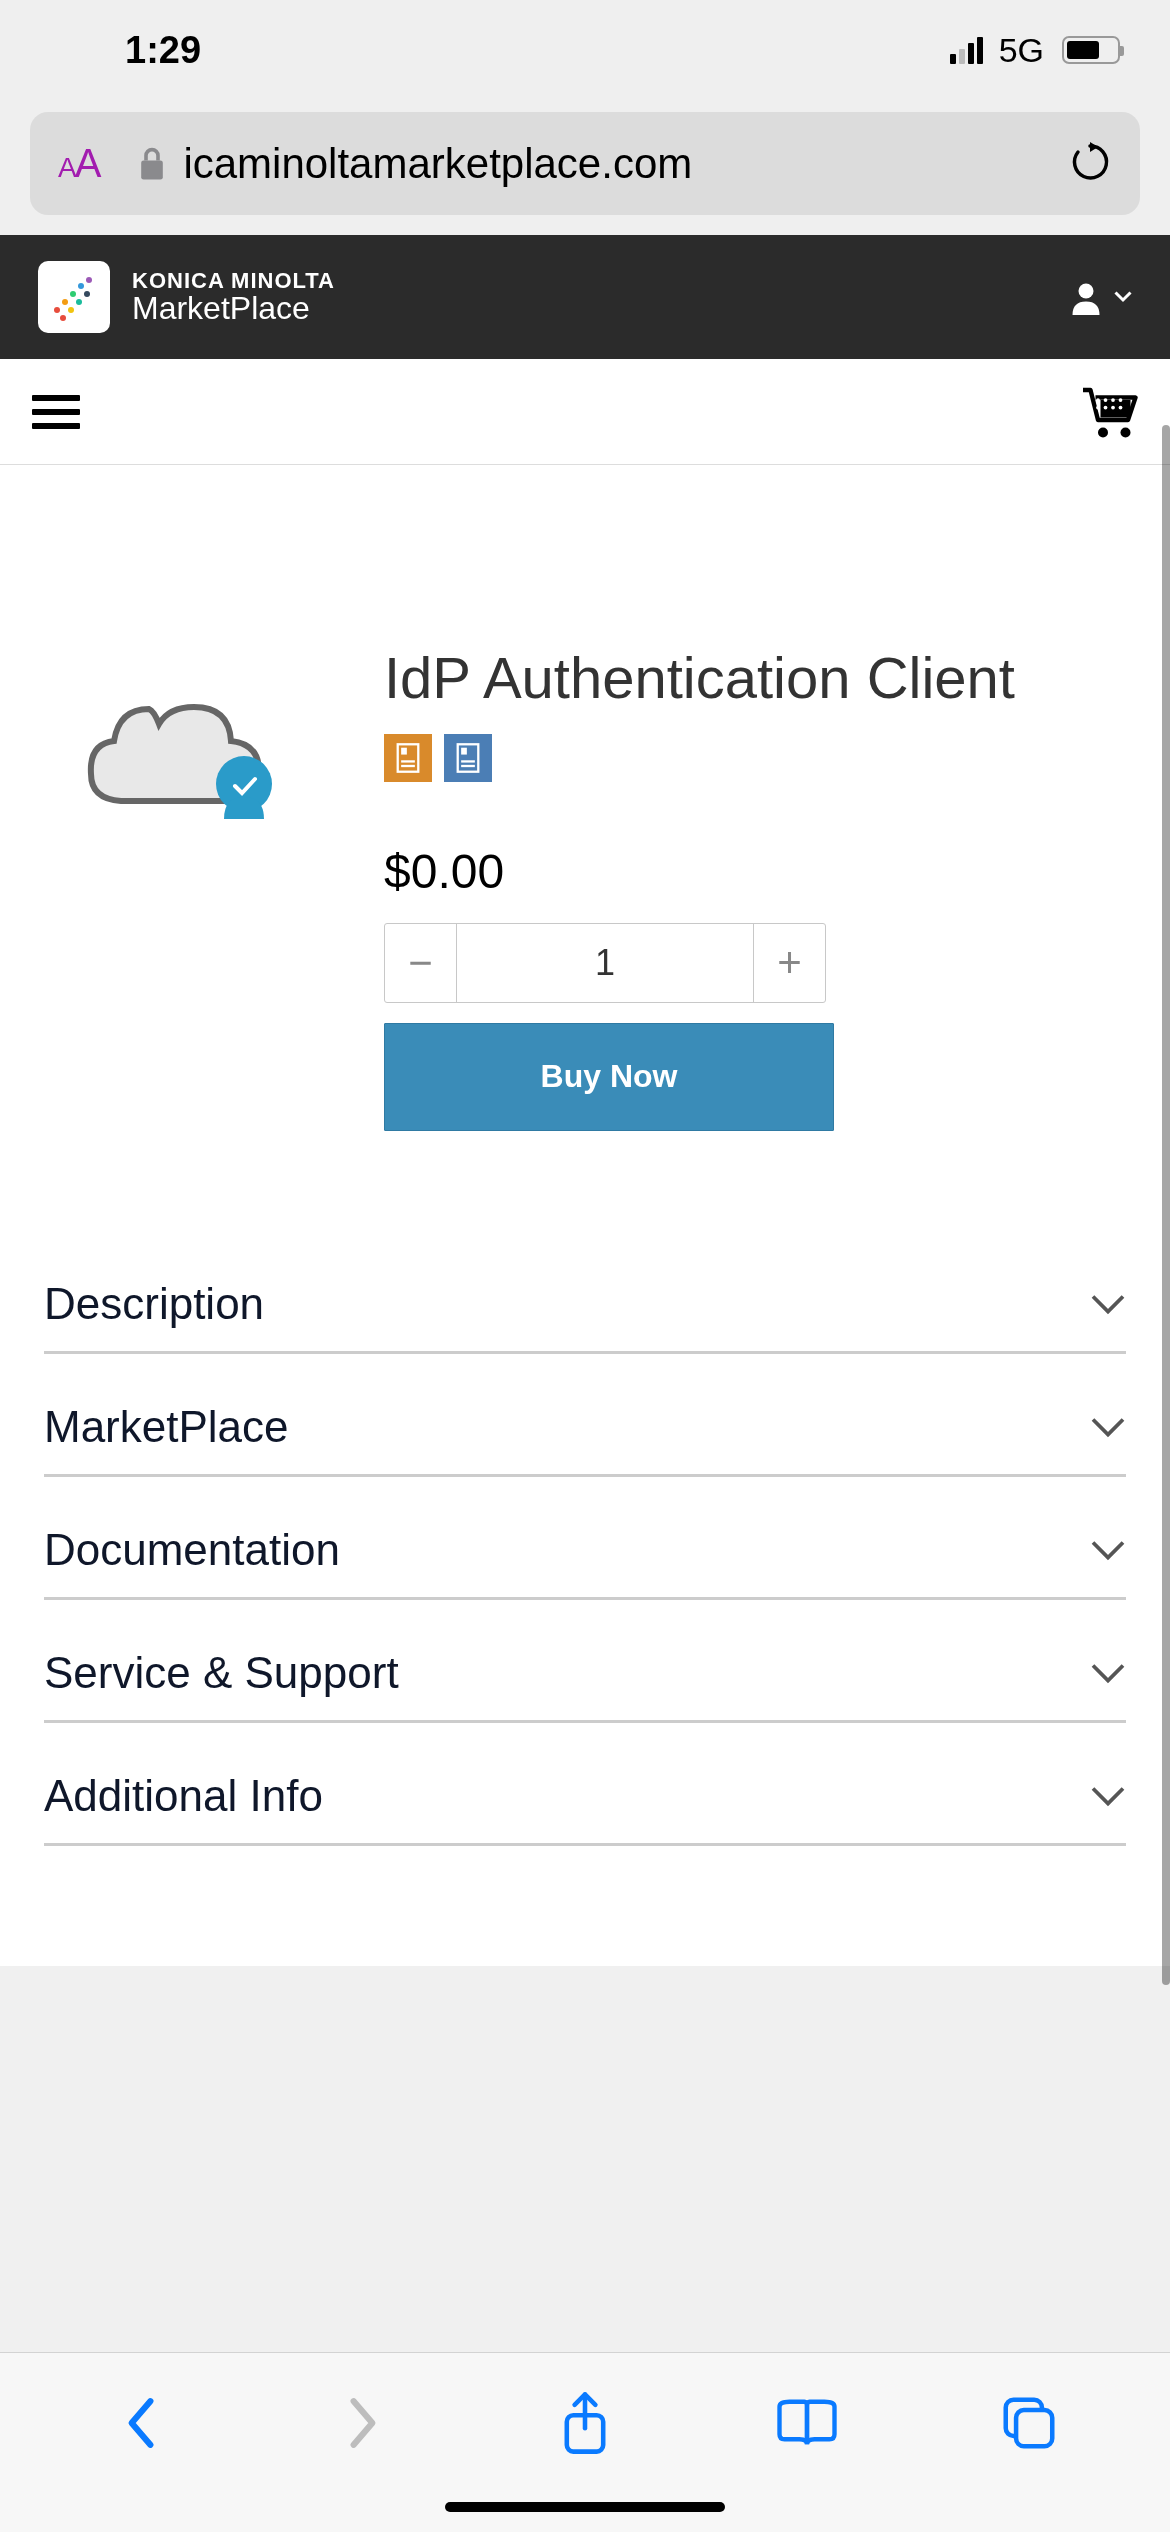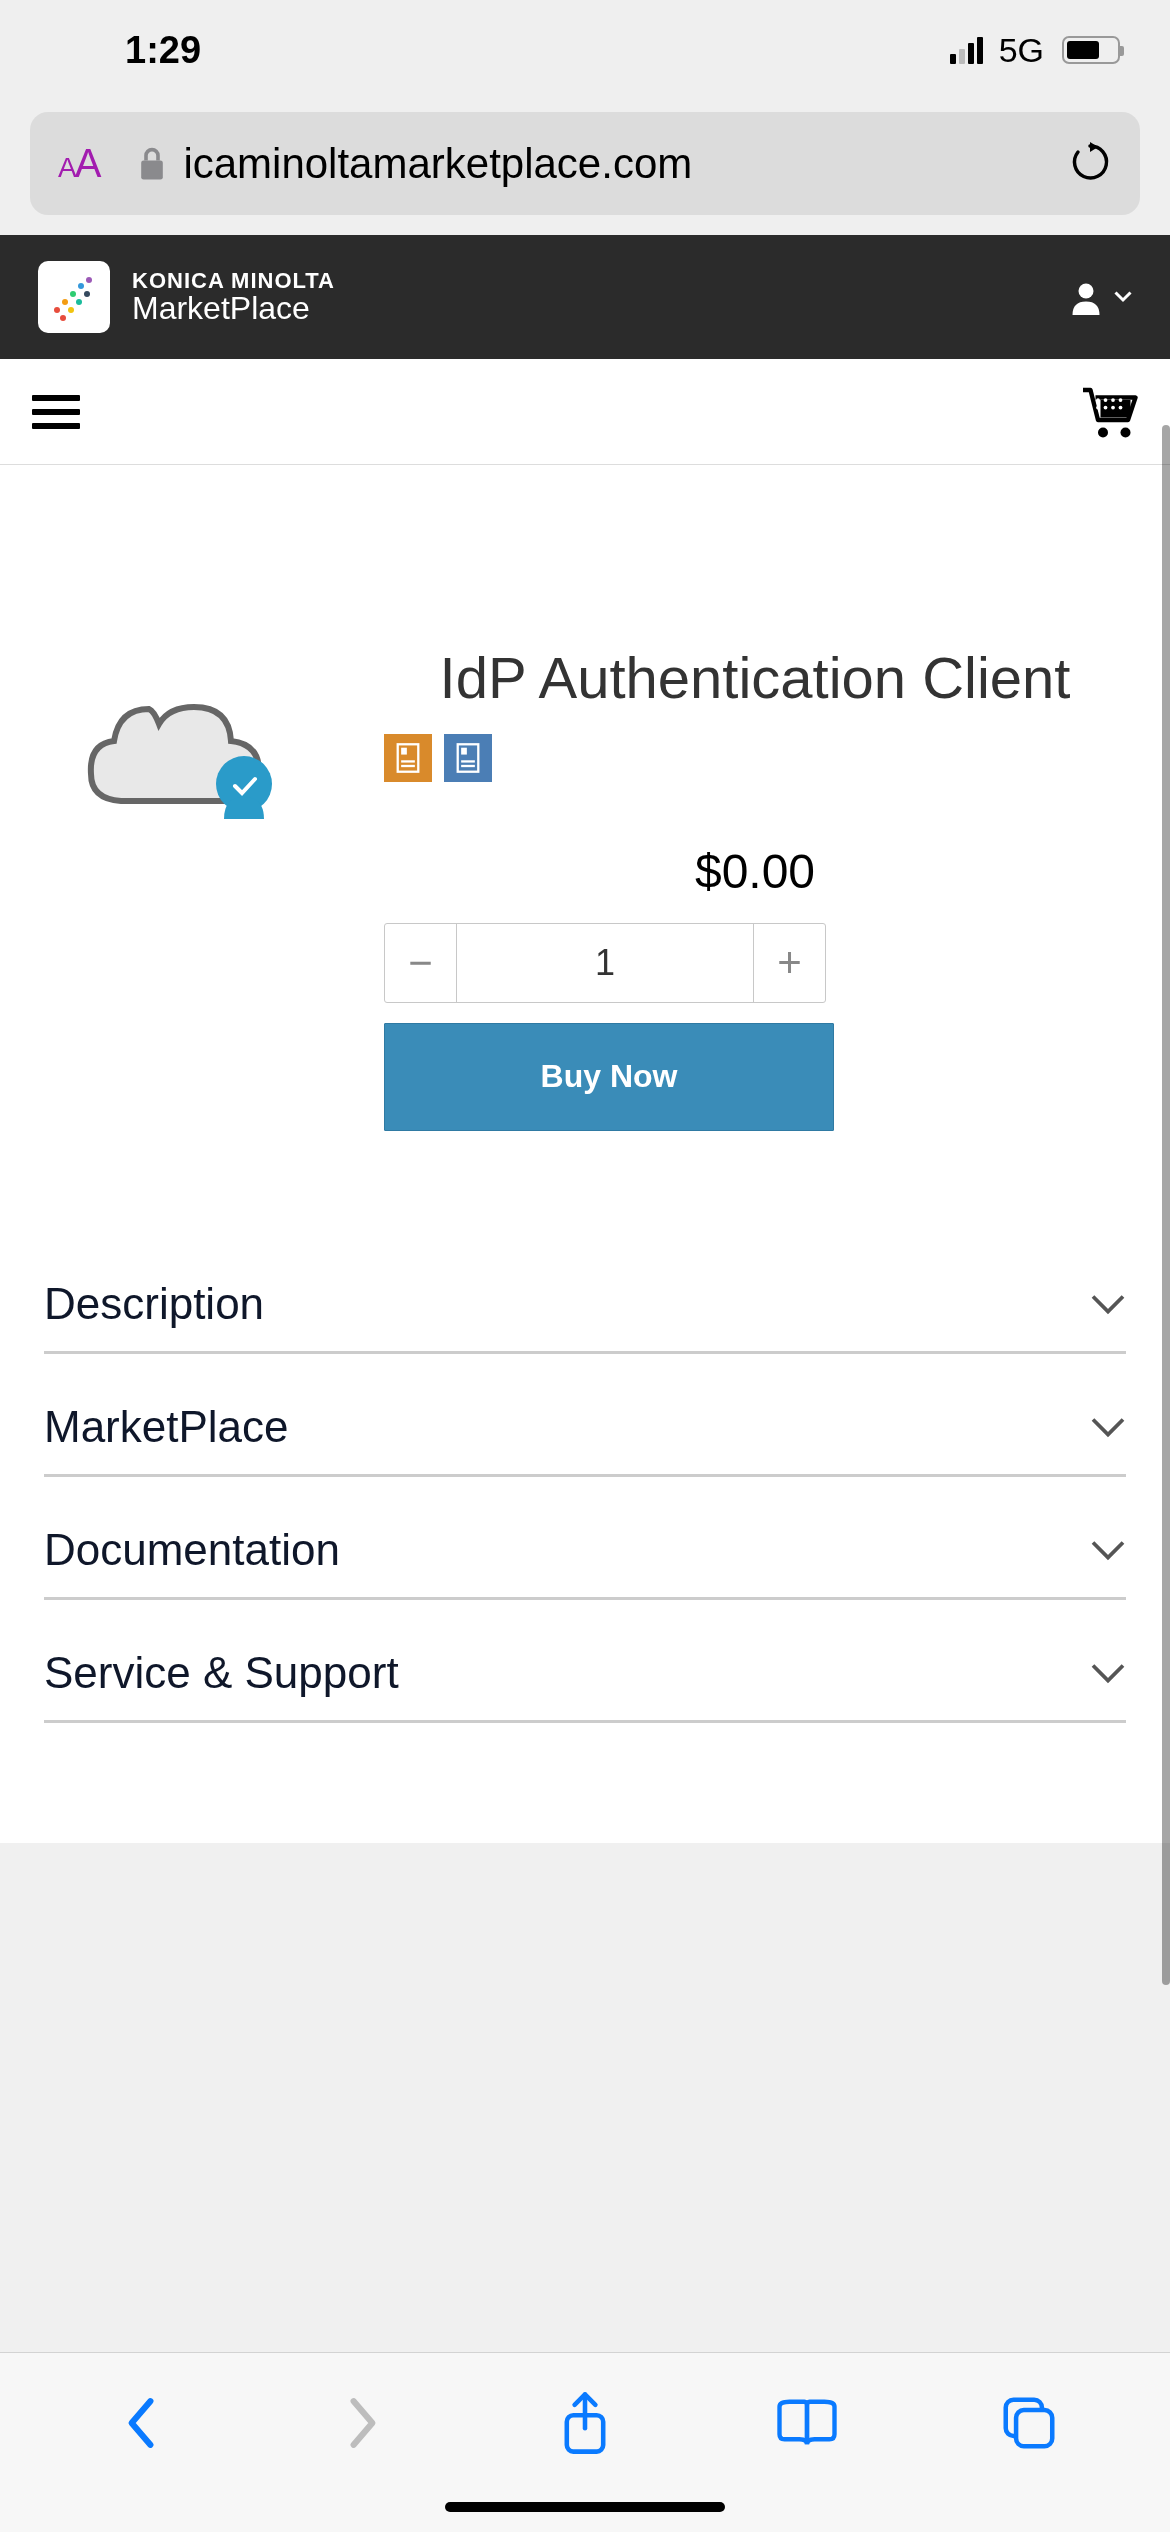--- a/index.html
+++ b/index.html
@@ -189,21 +189,20 @@
       height: 6px;
       background: #000;
       border-radius: 1px;
     }
     
     .product-area {
       background: #fff;
       padding: 180px 44px 60px;
       display: flex;
       gap: 60px;
-      text-align: center;
     }
     .product-icon-wrap {
       width: 280px;
       display: flex;
       align-items: flex-start;
       justify-content: center;
       padding-top: 24px;
     }
     .product-details {
       flex: 1;
@@ -489,20 +488,26 @@
     <svg width="36" height="22" viewBox="0 0 24 14">
         <path d="M2 2 L12 12 L22 2" stroke="#555" stroke-width="2.5" fill="none"></path>
       </svg>
   </div>
   <div class="accordion-item">
     <span class="accordion-label">Service &amp; Support</span>
     <svg width="36" height="22" viewBox="0 0 24 14">
         <path d="M2 2 L12 12 L22 2" stroke="#555" stroke-width="2.5" fill="none"></path>
       </svg>
   </div>
+  <div class="accordion-item">
+    <span class="accordion-label">Additional Info</span>
+    <svg width="36" height="22" viewBox="0 0 24 14">
+        <path d="M2 2 L12 12 L22 2" stroke="#555" stroke-width="2.5" fill="none"></path>
+      </svg>
+  </div>
 </div>
 
 <div class="scroll-indicator"></div>
 
 <div class="browser-toolbar">
   <div class="tb-btn">
     <svg width="40" height="56" viewBox="0 0 24 36">
         <path d="M18 4 L6 18 L18 32" stroke="#0a7aff" stroke-width="4" fill="none" stroke-linecap="round" stroke-linejoin="round"></path>
       </svg>
   </div>

